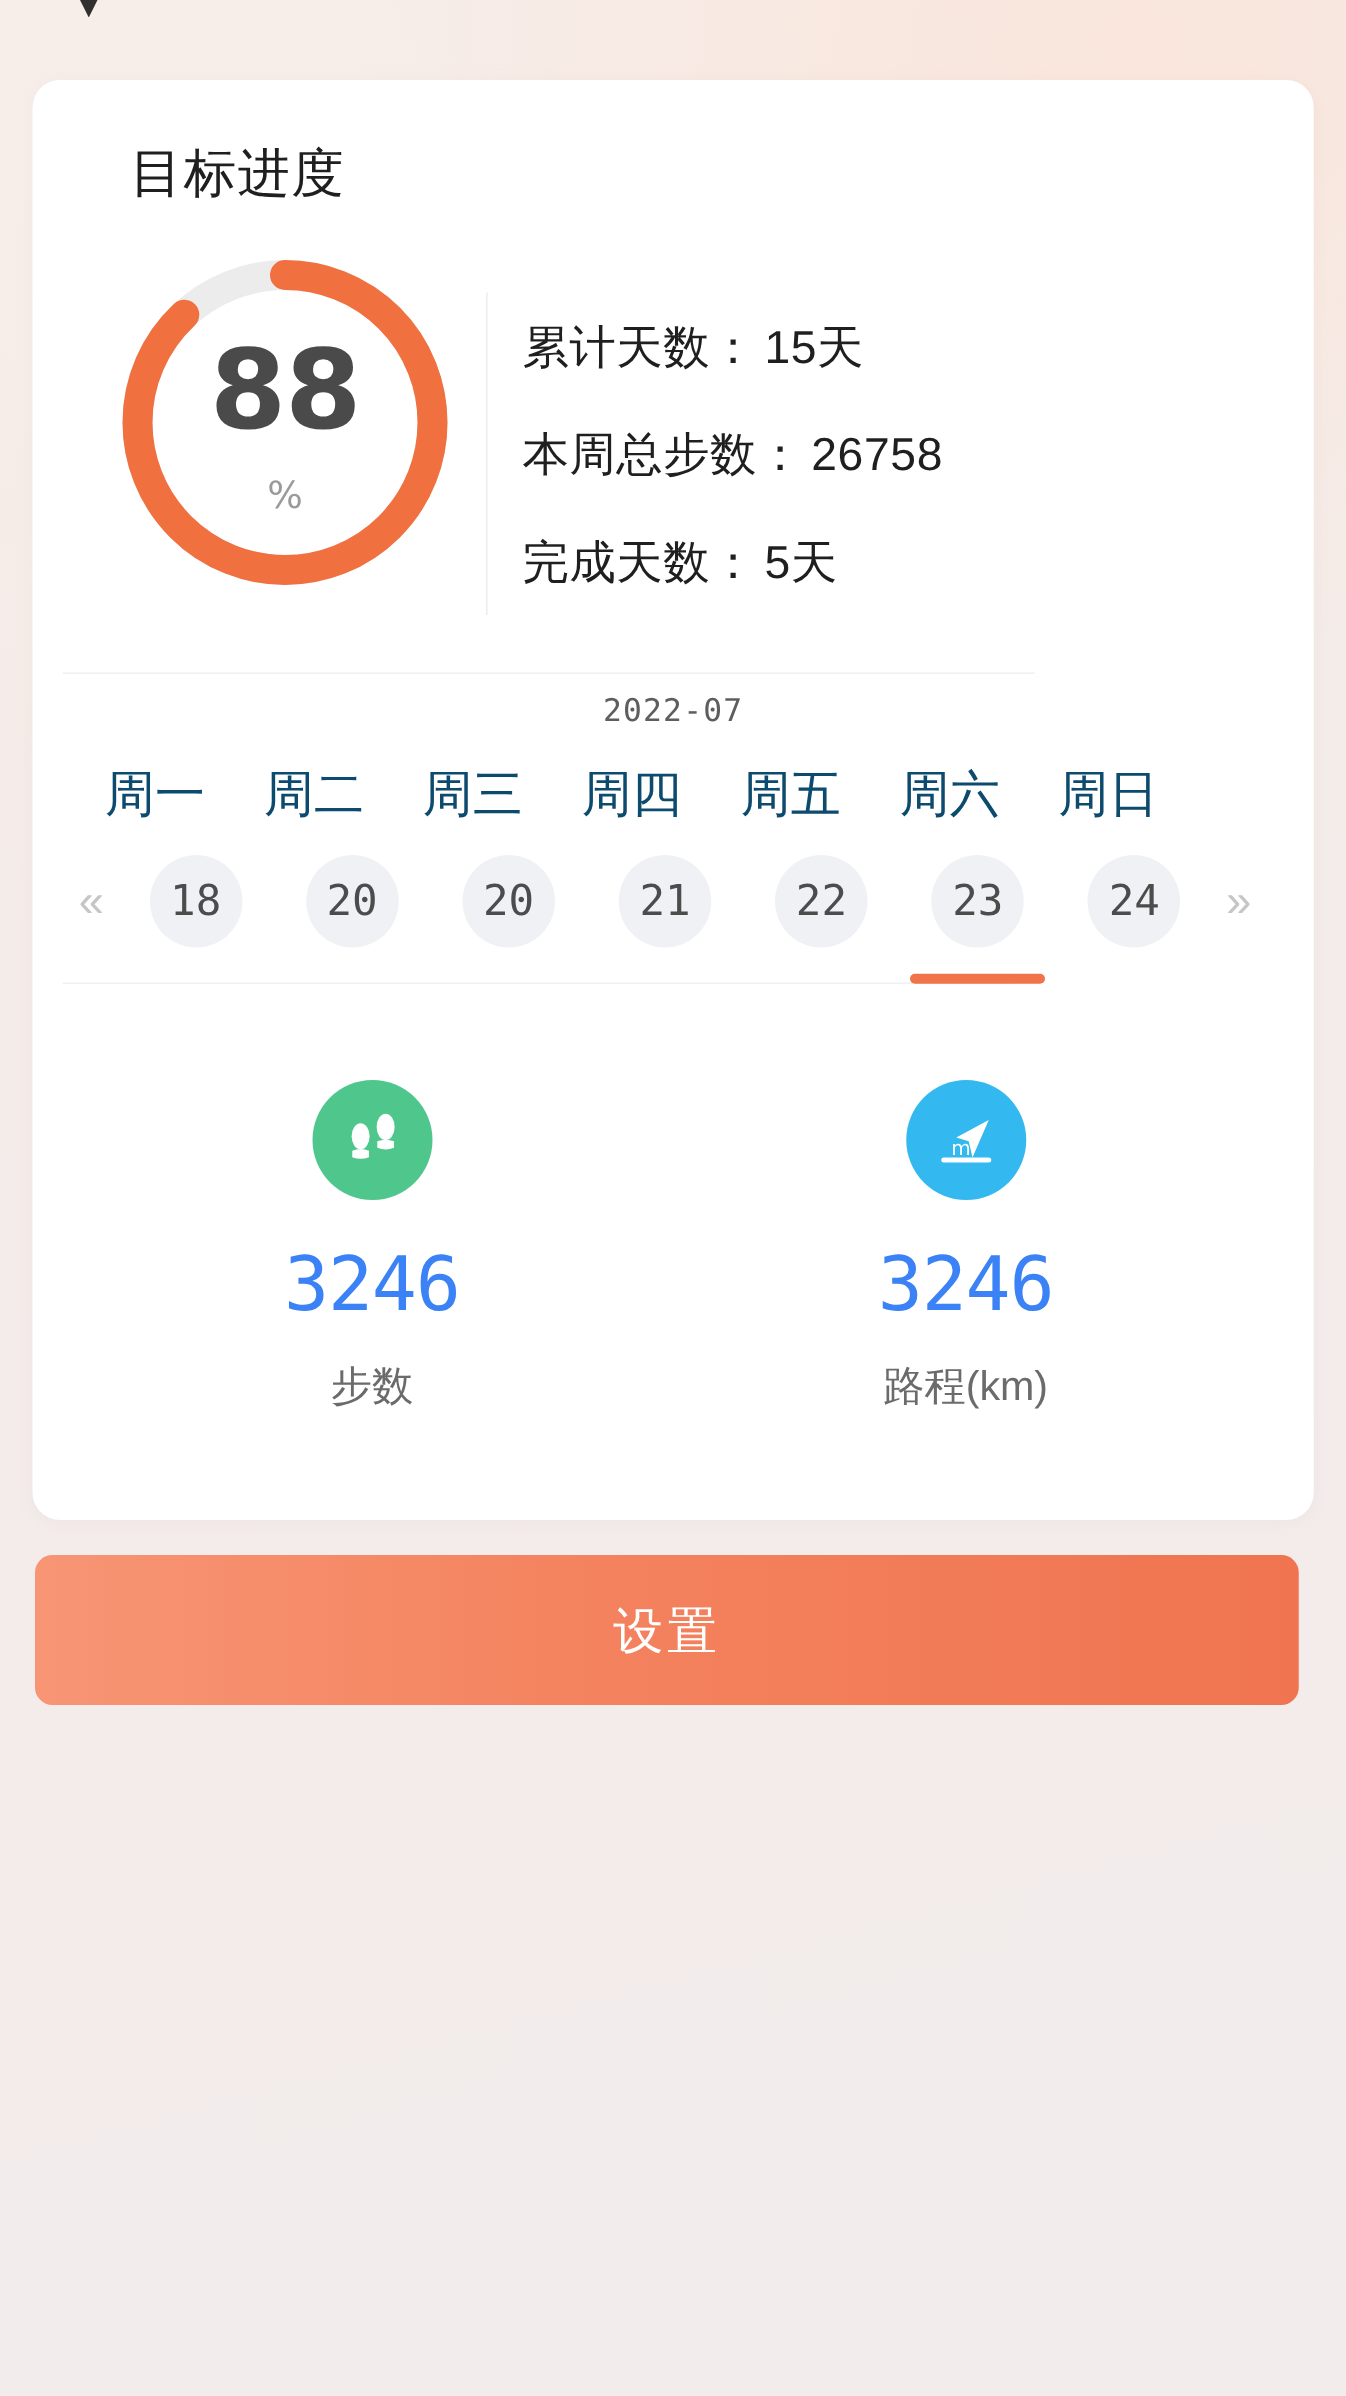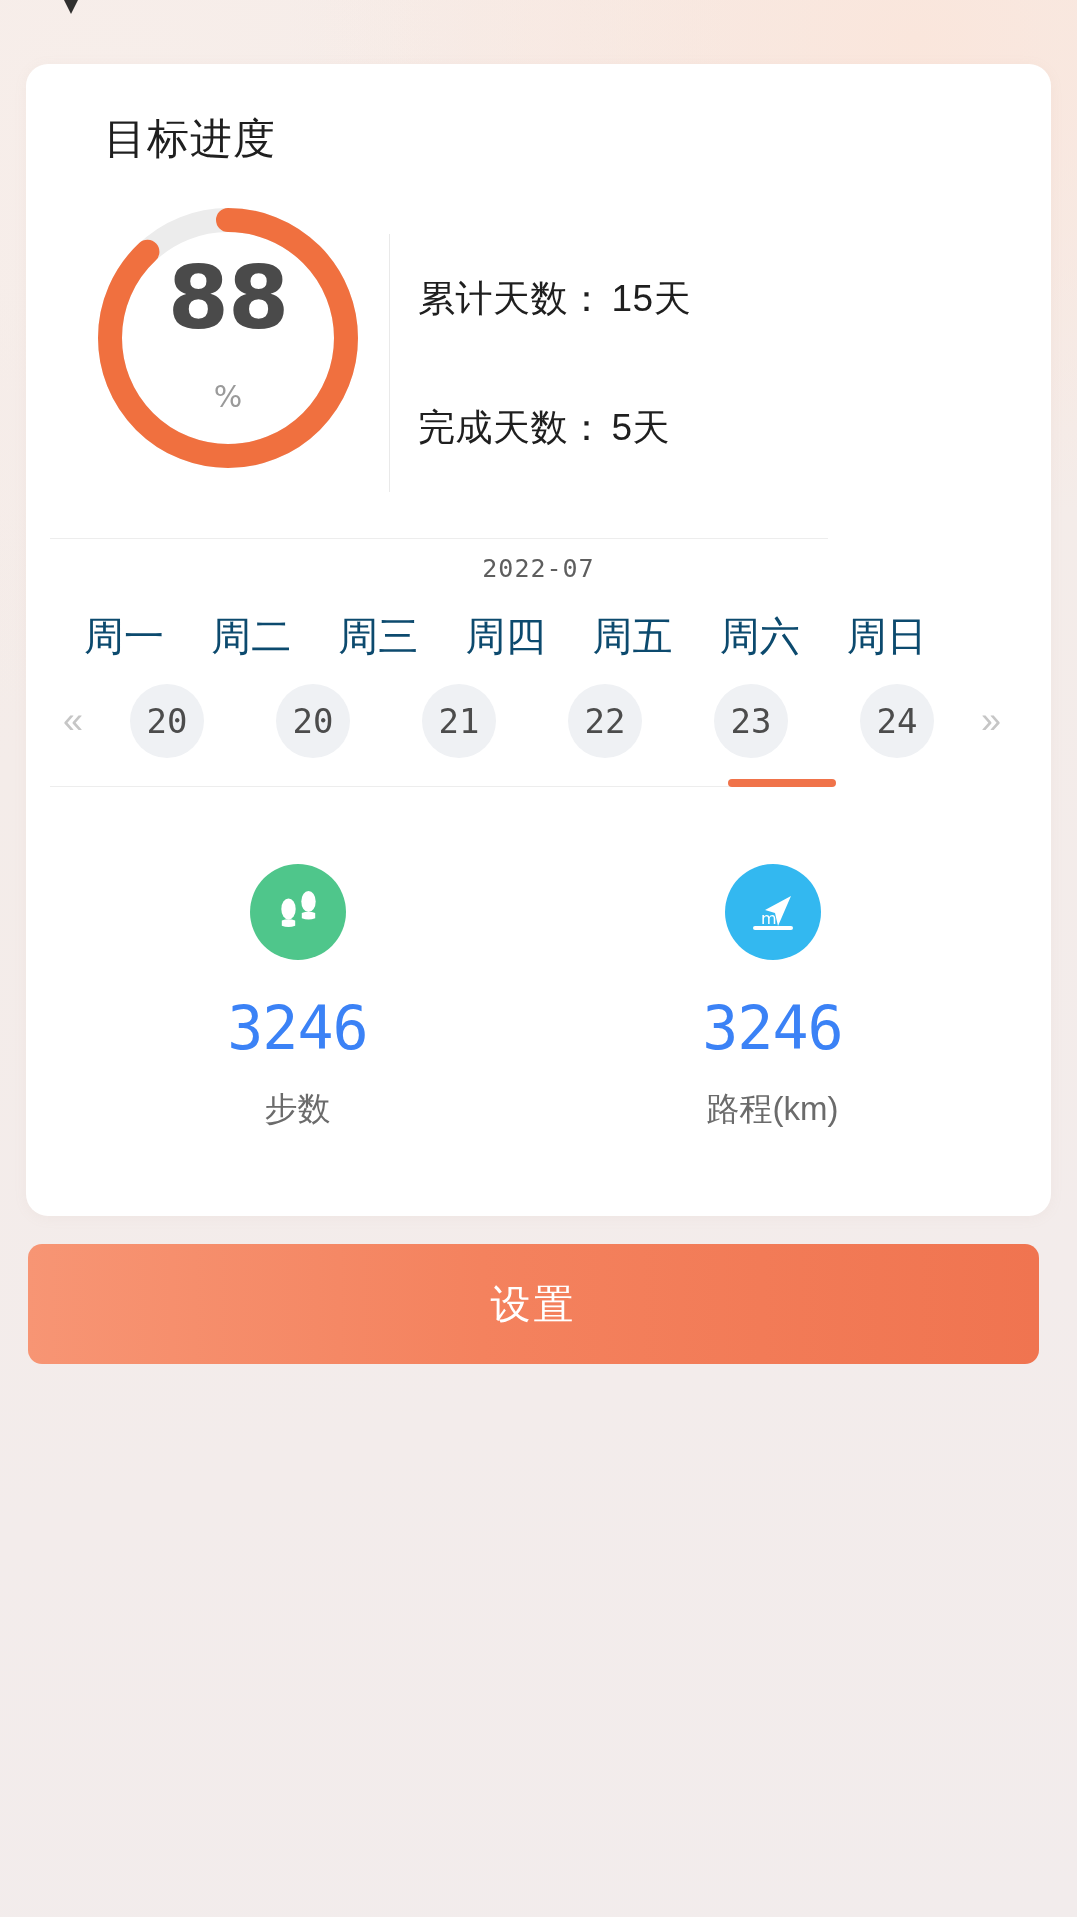--- a/index.html
+++ b/index.html
@@ -63,21 +63,21 @@
     position: absolute;
     left: 62px;
     top: 134px;
     width: 280px;
     height: 280px;
   }
   .ring-wrap svg { display: block; }
   .ring-value {
     position: absolute;
     left: 0; right: 0;
-    top: 56px;
+    top: 70px;
     text-align: center;
     font-size: 88px;
     font-weight: 700;
     color: #4a4a4a;
     font-family: "DejaVu Sans", sans-serif;
     letter-spacing: -1px;
     line-height: 1;
   }
   .ring-unit {
     position: absolute;
@@ -282,40 +282,46 @@
     <div class="ring-value">88</div>
     <div class="ring-unit">%</div>
   </div>
 
   <div class="stats-divider"></div>
   <div class="stats">
     <div class="stat-row">
       <span>累计天数：</span><span class="stat-value">15天</span>
     </div>
     <div class="stat-row">
+      <span>本周总步数：</span><span class="stat-value">26758</span>
+    </div>
+    <div class="stat-row">
       <span>完成天数：</span><span class="stat-value">5天</span>
     </div>
   </div>
 
   <div class="section-divider"></div>
   <div class="month-label">2022-07</div>
 
   <div class="weekday-row">
     <div class="wd">周一</div>
     <div class="wd">周二</div>
     <div class="wd">周三</div>
     <div class="wd">周四</div>
     <div class="wd">周五</div>
     <div class="wd">周六</div>
     <div class="wd">周日</div>
   </div>
 
   <div class="days-row">
     <div class="nav-chev">«</div>
     <div class="day-cells">
+      <div class="day-cell">
+          <div class="day-pill">18</div>
+        </div>
       <div class="day-cell">
           <div class="day-pill">20</div>
         </div>
       <div class="day-cell">
           <div class="day-pill">20</div>
         </div>
       <div class="day-cell">
           <div class="day-pill">21</div>
         </div>
       <div class="day-cell">

